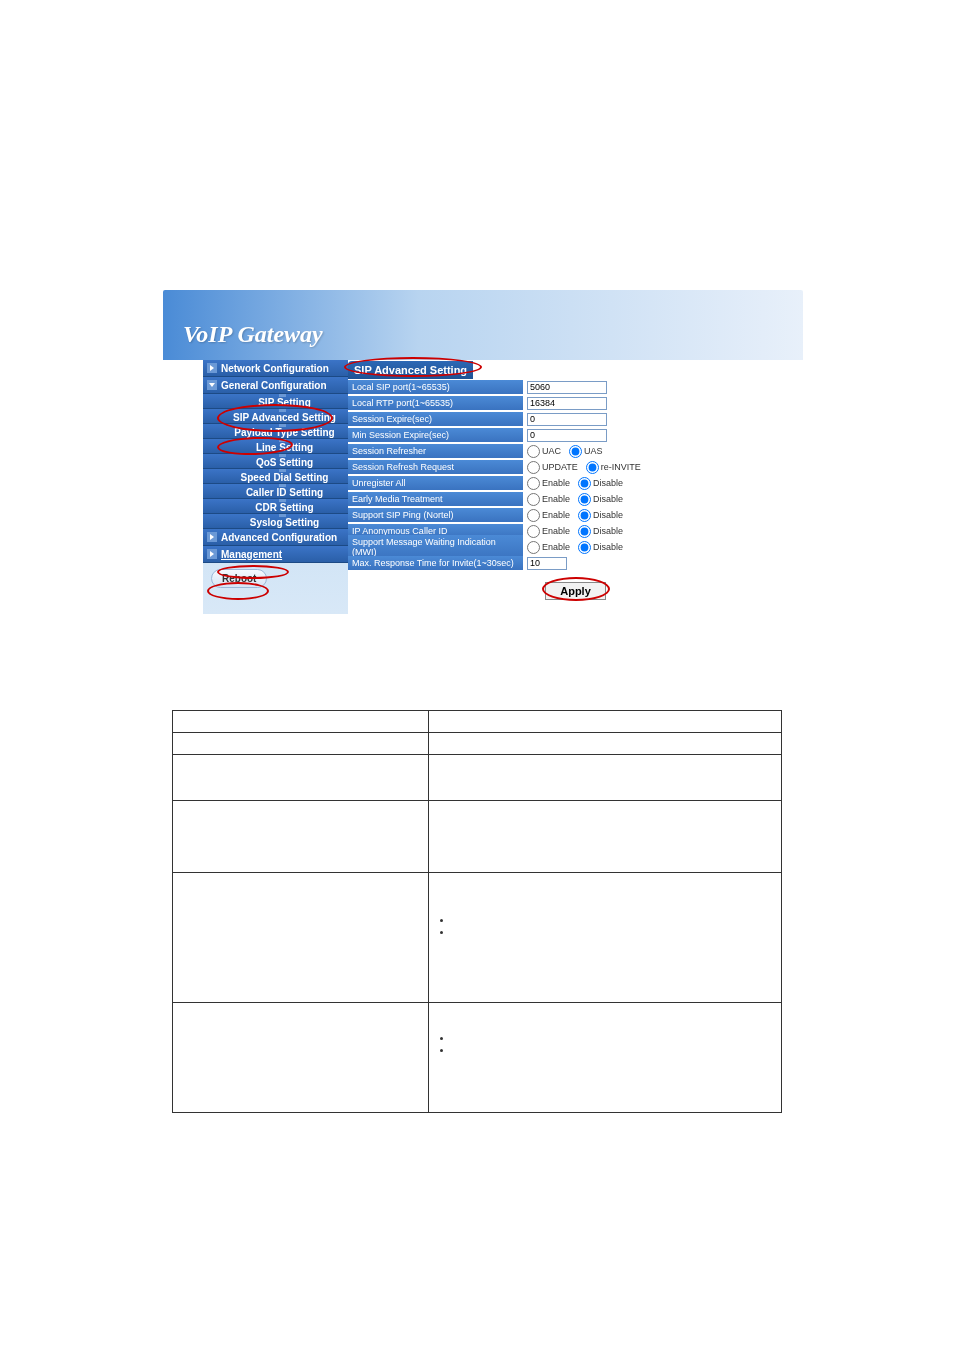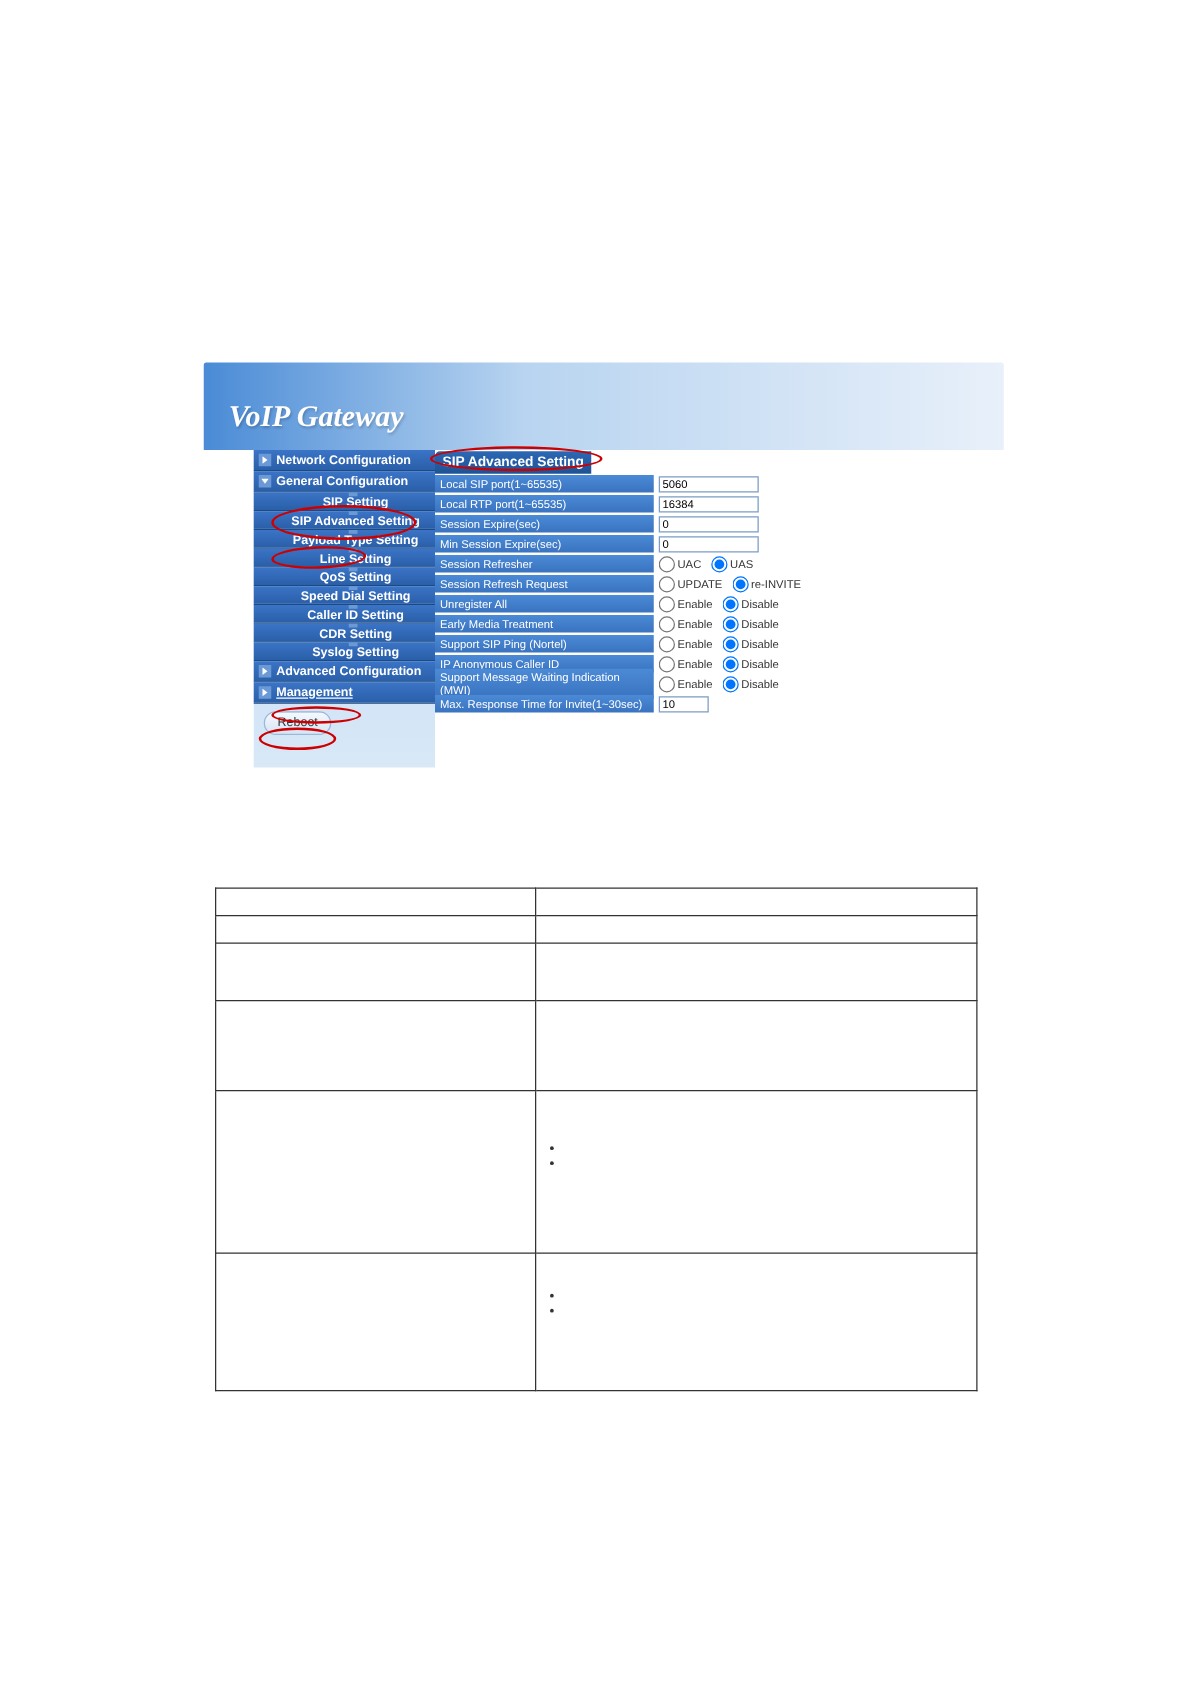--- a/index.html
+++ b/index.html
@@ -7,21 +7,21 @@
   .app-wrap { position: absolute; top: 290px; left: 163px; width: 640px; }
   .header { position: relative; height: 70px; background: linear-gradient(to right, #4a8bd6 0%, #b8d4f0 40%, #e8f0fa 100%); border-radius: 2px 2px 0 0; }
   .header-title { position: absolute; left: 20px; bottom: 12px; font-size: 24px; font-style: italic; color: #fff; font-weight: bold; text-shadow: 1px 1px 2px rgba(0,0,0,0.2); font-family: "Times New Roman", serif; }
   .body-row { display: flex; }
   .sidebar { width: 145px; background: linear-gradient(to bottom, #bcd9f3, #d8e8f7); padding-bottom: 20px; margin-left: 40px; }
   .nav-cat { display: flex; align-items: center; background: linear-gradient(#3b74c7, #2a5fa8); color: #fff; font-size: 10px; font-weight: bold; height: 17px; padding-left: 4px; border-bottom: 1px solid #1c4a85; cursor: pointer; }
   .nav-cat .arrow { width: 10px; height: 10px; margin-right: 4px; background: #6b99d6; display: inline-flex; align-items: center; justify-content: center; }
   .nav-cat .arrow svg { width: 6px; height: 6px; }
   .nav-item { display: flex; align-items: center; background: linear-gradient(#3b74c7, #2a5fa8); color: #fff; font-size: 10px; font-weight: bold; height: 15px; padding-left: 18px; border-bottom: 1px solid #1c4a85; cursor: pointer; flex-direction: column; }
   .nav-item .sq { width: 7px; height: 7px; background: #6b99d6; margin-right: 4px; }
-  .reboot-btn { margin: 6px 8px; background: linear-gradient(#f5f9fe, #d6e4f5); border: 1px solid #9cb8d8; border-radius: 10px; font-size: 10px; font-weight: normal; color: #333; padding: 3px 10px; display: inline-block; cursor: pointer; }
+  .reboot-btn { margin: 6px 8px; background: linear-gradient(#f5f9fe, #d6e4f5); border: 1px solid #9cb8d8; border-radius: 10px; font-size: 10px; font-weight: bold; color: #333; padding: 3px 10px; display: inline-block; cursor: pointer; }
   .red-oval { position: absolute; border: 2px solid #c00; border-radius: 50%; pointer-events: none; }
   .main { flex: 1; background: #fff; }
   .panel-title { background: linear-gradient(#2c68b5, #1e5294); color: #fff; font-size: 11px; font-weight: bold; padding: 3px 6px; border-top-left-radius: 4px; display: inline-block; }
   .panel-title-row { position: relative; }
   .form-row { display: flex; align-items: center; height: 16px; }
   .form-label { width: 175px; background: linear-gradient(#4b8ad6, #3a73c0); color: #fff; font-size: 9px; padding: 2px 4px; }
   .form-val { flex: 1; padding-left: 4px; display: flex; align-items: center; gap: 8px; font-size: 9px; color: #333; }
   .form-val input[type=text] { font-size: 9px; padding: 1px 2px; border: 1px solid #7a9cc6; width: 80px; height: 13px; }
   .form-val select { font-size: 9px; border: 1px solid #7a9cc6; height: 14px; }
   .radio-pair { display: inline-flex; align-items: center; gap: 2px; }
@@ -252,20 +252,24 @@
         </div>
 
 
       <div class="form-row">
           <div class="form-label">Max. Response Time for Invite(1~30sec)</div>
         <div class="form-val">
             <input type="text" style="width: 40px;" value="10">
           </div>
         </div>
 
+      <div class="apply-wrap" style="position:relative;">
+        <button class="apply-btn">Apply</button>
+        <div class="red-oval" style="top:6px; left:50%; margin-left:-34px; width:68px; height:24px;"></div>
+      </div>
     </div>
   </div>
 </div>
 
 <table class="desc-table">
   <tbody>
       <tr>
         <td style="height:22px;"></td>
         <td></td>
       </tr>

